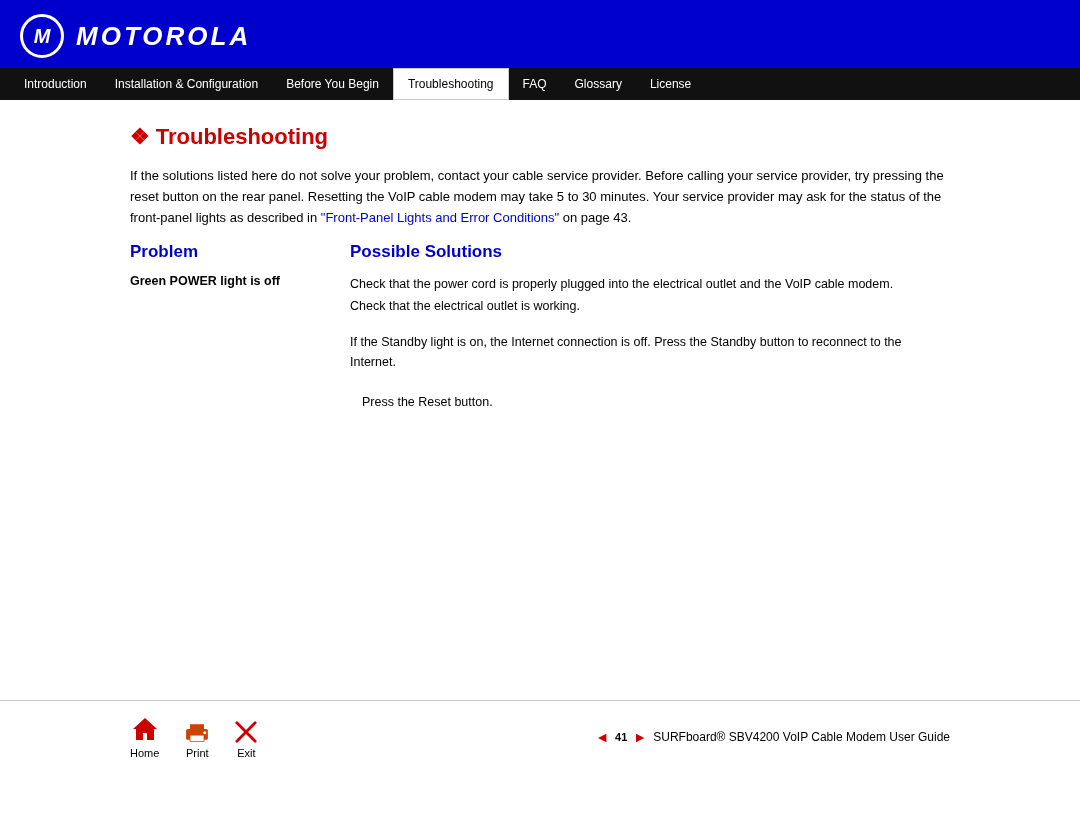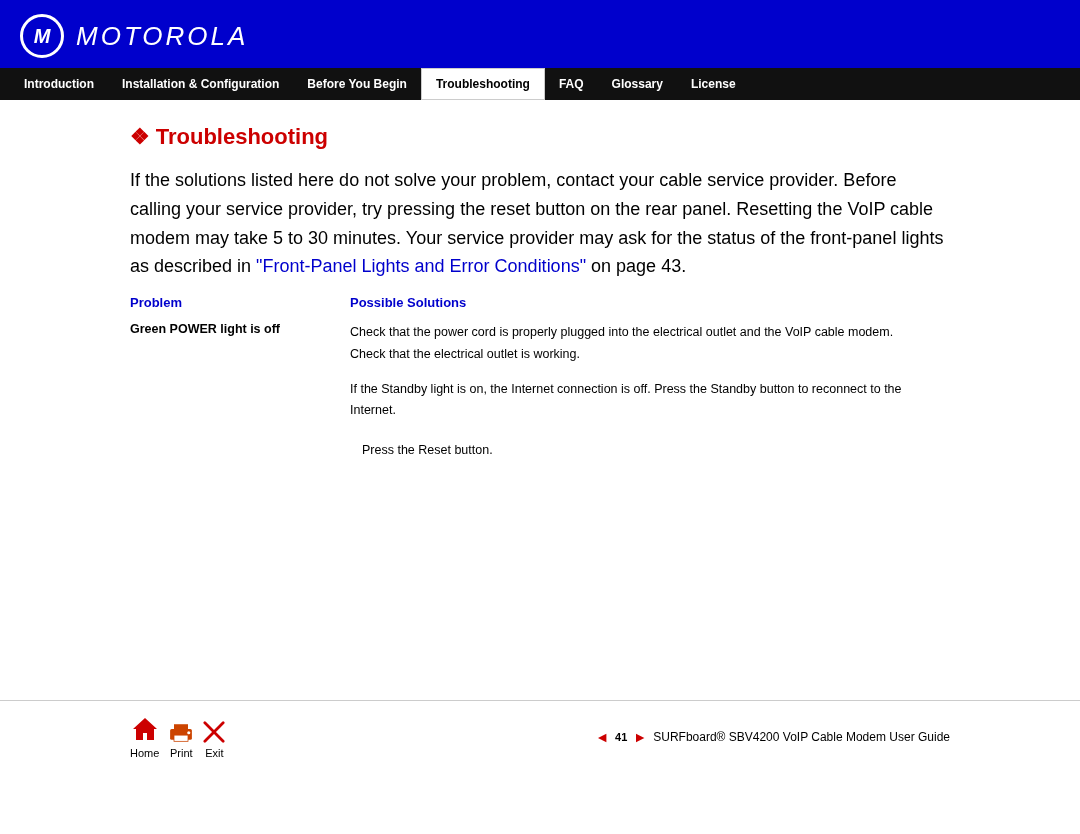--- a/index.html
+++ b/index.html
@@ -35,37 +35,37 @@
     .logo-m {
       color: white;
       font-size: 20px;
       font-weight: 900;
       font-style: italic;
     }
 
     .brand-name {
       color: white;
       font-size: 26px;
-      font-weight: 400;
+      font-weight: 700;
       letter-spacing: 3px;
       font-style: italic;
     }
 
     
     .nav-bar {
       background: #111111;
       display: flex;
       align-items: stretch;
       padding: 0 10px;
     }
 
     .nav-item {
       color: white;
       font-size: 12px;
-      font-weight: bold;
+      font-weight: normal;
       padding: 8px 14px;
       cursor: pointer;
       display: flex;
       align-items: center;
       white-space: nowrap;
     }
 
     .nav-item.active {
       background: white;
       color: black;
@@ -87,41 +87,41 @@
       align-items: center;
     }
 
     .title-bullet {
       color: #cc0000;
       font-size: 22px;
       margin-right: 6px;
     }
 
     .intro-text {
-      font-size: 18px;
+      font-size: 13px;
       line-height: 1.6;
       color: #000;
       margin-bottom: 4px;
     }
 
     .intro-link {
       color: #0000cc;
       text-decoration: none;
     }
 
     
     .trouble-table {
       width: 100%;
       border-collapse: collapse;
       margin-top: 10px;
     }
 
     .trouble-table th {
       text-align: left;
-      font-size: 13px;
+      font-size: 17px;
       font-weight: bold;
       color: #0000cc;
       padding: 4px 0 8px 0;
       border-bottom: none;
     }
 
     .trouble-table th:first-child {
       width: 220px;
     }
 
@@ -147,21 +147,21 @@
       margin-top: 20px;
       padding: 14px 130px;
       display: flex;
       align-items: center;
       justify-content: space-between;
     }
 
     .footer-nav {
       display: flex;
       align-items: flex-end;
-      gap: 8px;
+      gap: 24px;
     }
 
     .footer-btn {
       display: flex;
       flex-direction: column;
       align-items: center;
       cursor: pointer;
       font-size: 11px;
       color: #000;
     }

